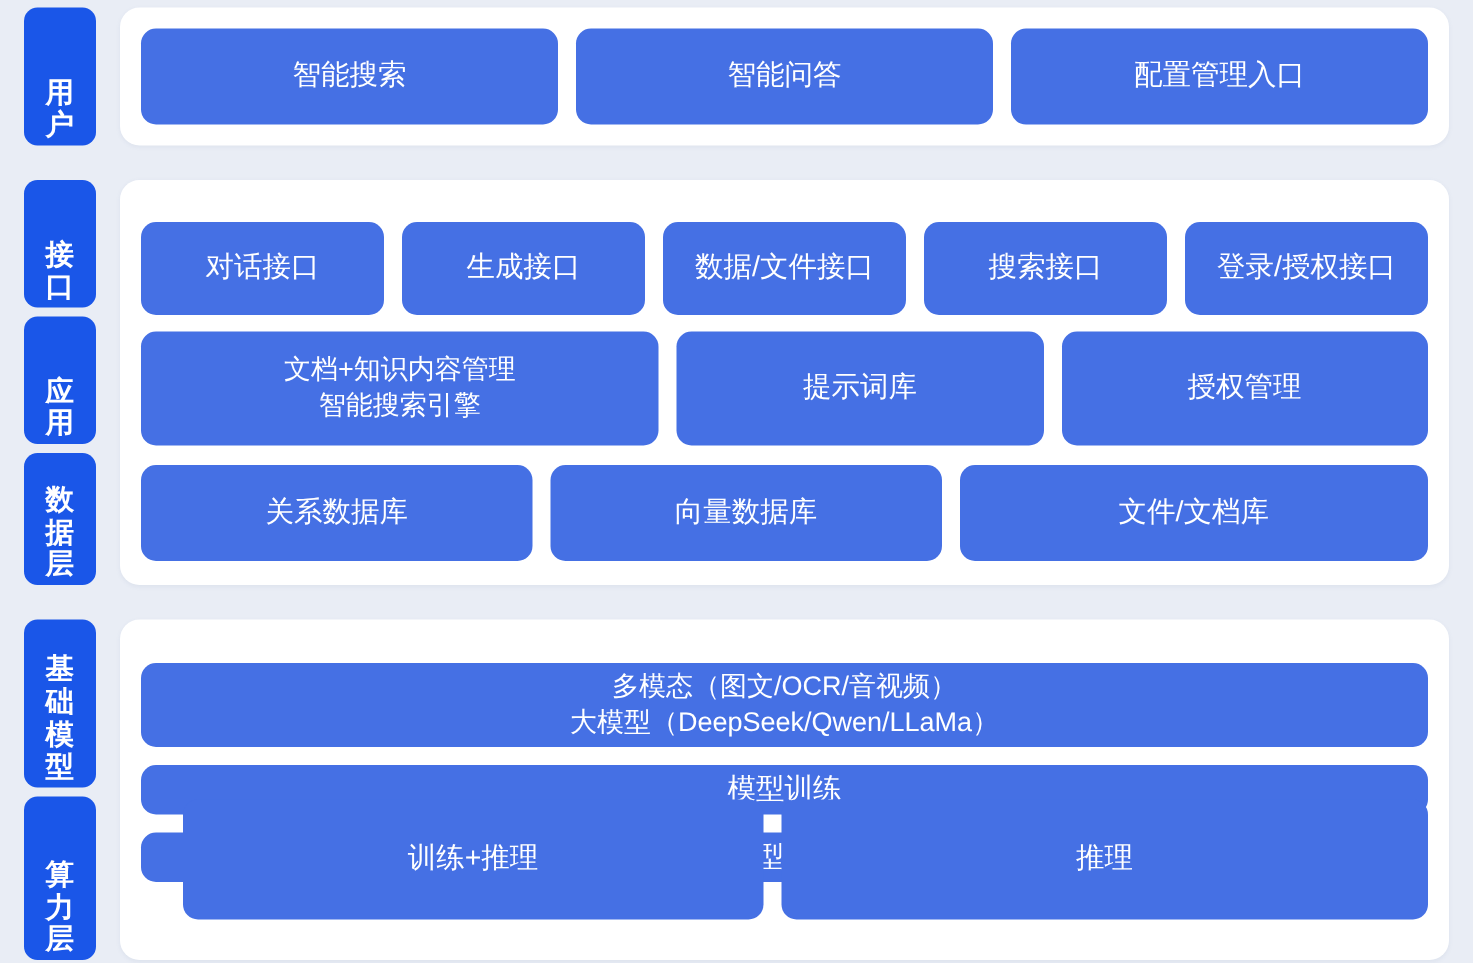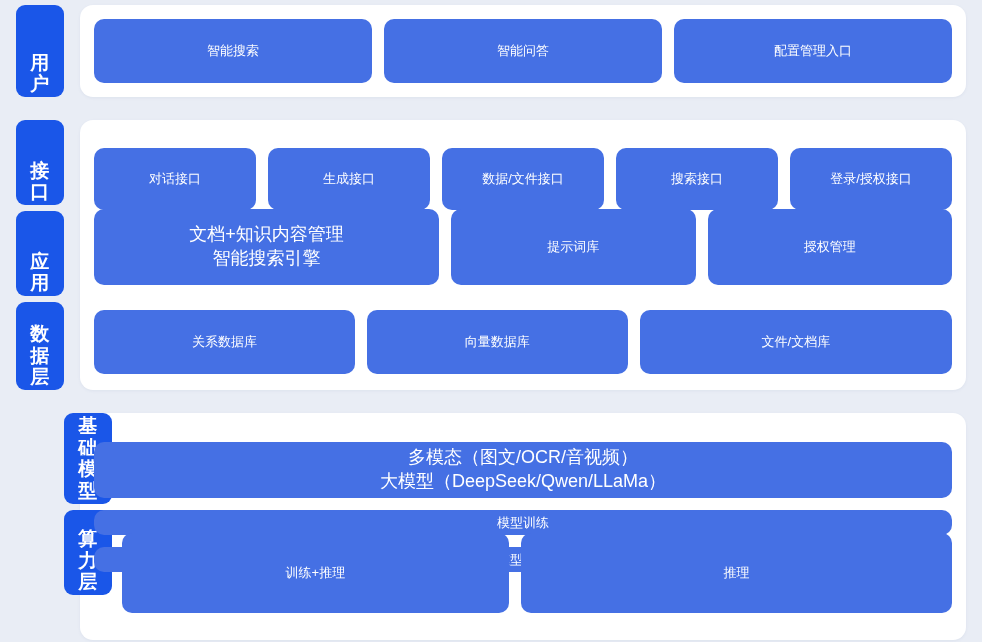--- a/index.html
+++ b/index.html
@@ -70,50 +70,50 @@
     box-sizing: border-box;
   }
   .card {
     background: #4570e4;
     border-radius: 10px;
     color: #ffffff;
     display: flex;
     align-items: center;
     justify-content: center;
     text-align: center;
-    font-size: 13px;
+    font-size: 19px;
     line-height: 1.32;
     box-sizing: border-box;
     padding: 4px 8px;
     white-space: pre-line;
     flex: 1 1 0;
   }
   .card.two-line {
     font-size: 18px;
   }
 
   
   #panel-user      { left: 80px;  top: 5px;   width: 886px; height: 92px; }
   #row-user        { left: 94px;  top: 19px;  width: 858px; height: 64px; }
 
   
   #panel-mid       { left: 80px;  top: 120px; width: 886px; height: 270px; }
   #row-interface   { left: 94px;  top: 148px; width: 858px; height: 62px; }
-  #row-application { left: 94px;  top: 209px; width: 858px; height: 76px; }
+  #row-application { left: 94px;  top: 221px; width: 858px; height: 76px; }
   #row-data        { left: 94px;  top: 310px; width: 858px; height: 64px; }
 
   
   #panel-bottom    { left: 80px;  top: 413px; width: 886px; height: 227px; }
   #row-model       { left: 94px;  top: 442px; width: 858px; height: 80px; flex-direction: column; }
   #row-compute     { left: 94px;  top: 533px; width: 858px; height: 80px; padding-left: 28px; }
 
   
   #tabcol-user     { top: 5px;  height: 92px; }
   #tabcol-mid      { top: 120px; height: 270px; }
-  #tabcol-bottom   { top: 413px; height: 182px; margin-left: 48px; }
+  #tabcol-bottom   { top: 413px; height: 227px; }
 
   #tabcol-user .tab   { height: 92px; }
 
   #tabcol-mid .tab:nth-child(1) { height: 85px; margin-bottom: 6px; }
   #tabcol-mid .tab:nth-child(2) { height: 85px; margin-bottom: 6px; }
   #tabcol-mid .tab:nth-child(3) { height: 88px; }
 
   #tabcol-bottom .tab:nth-child(1) { height: 112px; margin-bottom: 6px; }
   #tabcol-bottom .tab:nth-child(2) { height: 109px; }
 </style>

